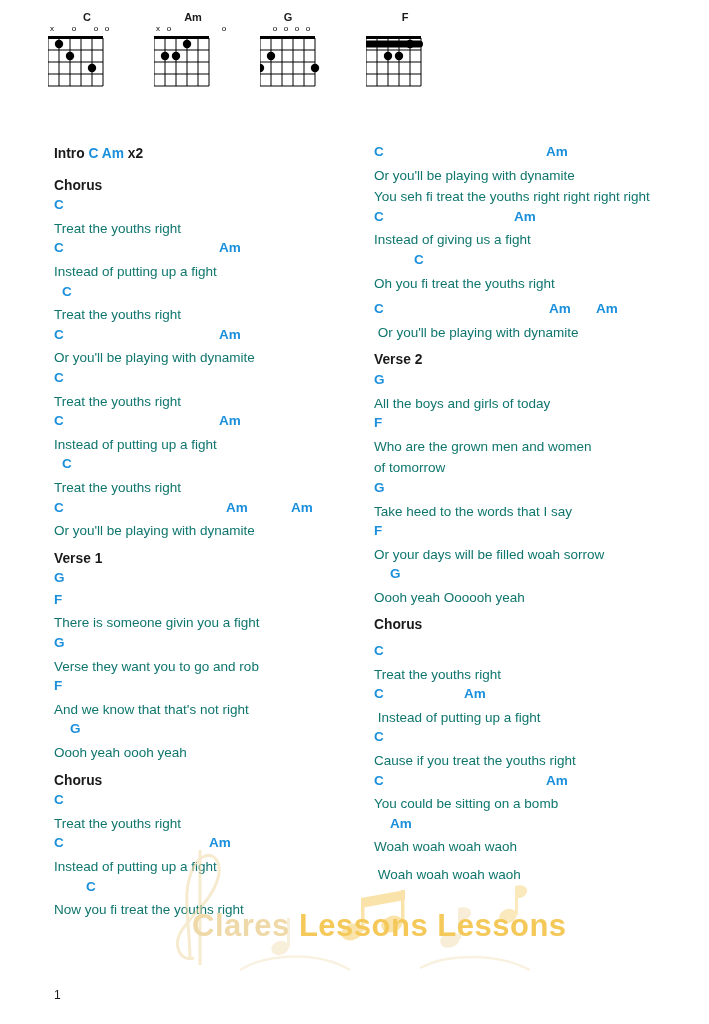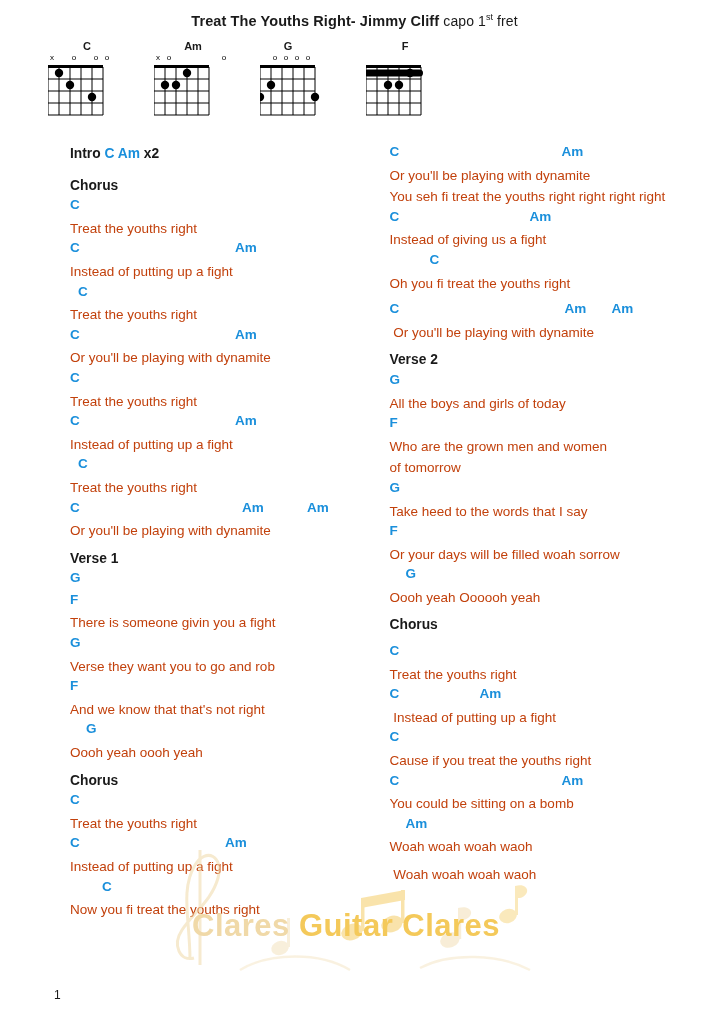--- a/index.html
+++ b/index.html
@@ -65,33 +65,33 @@
   .grid-wrap svg { display:block; }
   
   .columns {
     position: absolute;
     top: 143px;
     left: 0;
     width: 709px;
     display: flex;
   }
   .col { width: 320px; }
-  .col-left { margin-left: 70px; }
+  .col-left { margin-left: 54px; }
   .col-right { margin-left: 0px; }
   .chordline { position: relative; height: 21.6px; }
   .chordline .ch {
     position: absolute;
     color: #1a8fdb;
     font-size: 13.5px;
     font-weight: bold;
     top: 1px;
   }
   .lyric {
     font-size: 13.5px;
-    color: #c2410c;
+    color: #0f766e;
     line-height: 21.6px;
     white-space: pre;
   }
   .section {
     font-size: 13.8px;
     font-weight: bold;
     line-height: 21.6px;
   }
   .section .acc { color: #1a8fdb; }
   .spacer { height: 10px; }
@@ -124,26 +124,20 @@
     bottom: 22px;
     font-size: 12px;
     color: #1a1a1a;
   }
 </style>
 </head>
 <body>
 
 <div class="page">
 
-  <div class="title-row">
-    <span>Treat The Youths Right- Jimmy Cliff</span>
-    <span class="capo">
-      <span>capo 1</span><sup>st</sup><span> fret</span>
-    </span>
-  </div>
 
   <div class="chords" id="chord-diagrams">
       <div class="chord">
         <div class="cname">
           <span class="lbl" style="left: 43px;">C</span>
         </div>
         <div class="markers">
           <span style="left: 8px;">x</span>
           <span style="left: 30px;">o</span>
           <span style="left: 52px;">o</span>
@@ -436,17 +430,17 @@
       </g>
       <g opacity="0.4" fill="#f0d9a8">
         <ellipse cx="160" cy="128" rx="9" ry="7" transform="rotate(-20 160 128)"></ellipse>
         <rect x="167" y="98" width="3" height="29"></rect>
       </g>
       <g opacity="0.35" stroke="#f0d9a8" stroke-width="2.5" fill="none">
         <path d="M120 150 C150 132, 200 132, 230 150"></path>
         <path d="M300 148 C330 132, 380 134, 410 150"></path>
       </g>
     </svg>
-    <div class="wm-text"><span>Clares </span><span class="g">Guitar Clares</span></div>
+    <div class="wm-text"><span>Clares </span><span class="g">Lessons Lessons</span></div>
   </div>
 
   <div class="page-num">1</div>
 </div>
 
 </body></html>

